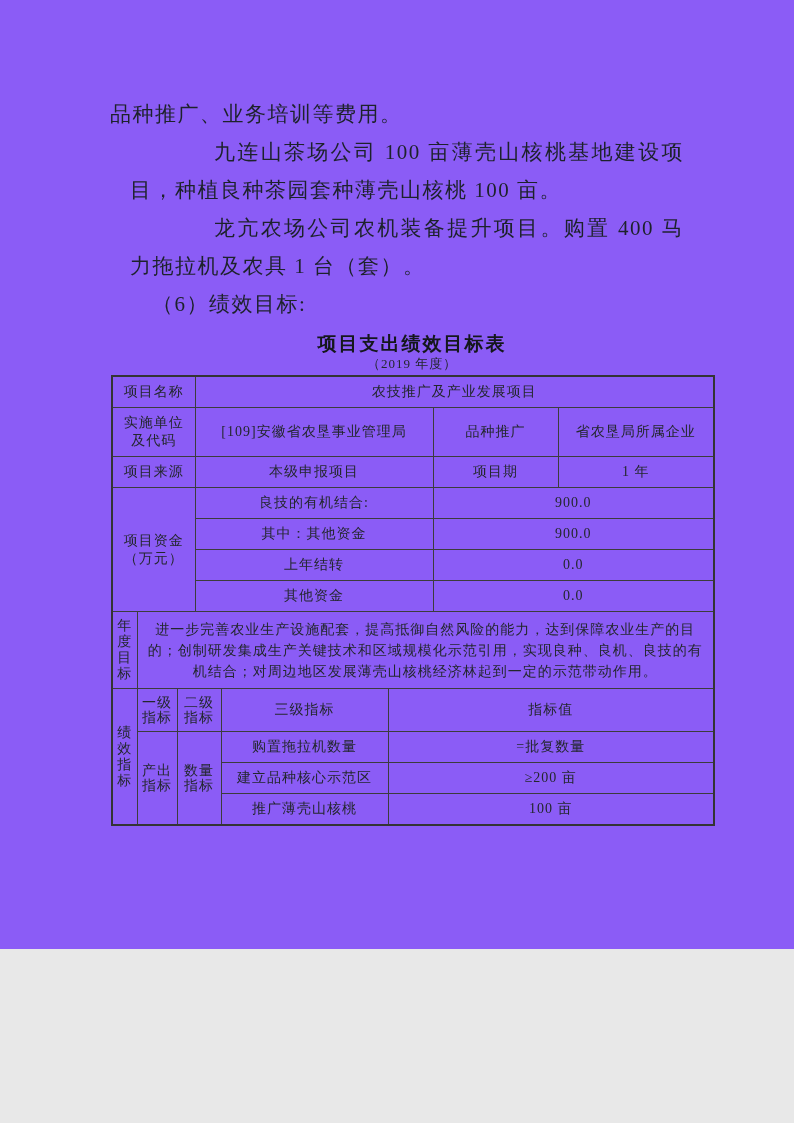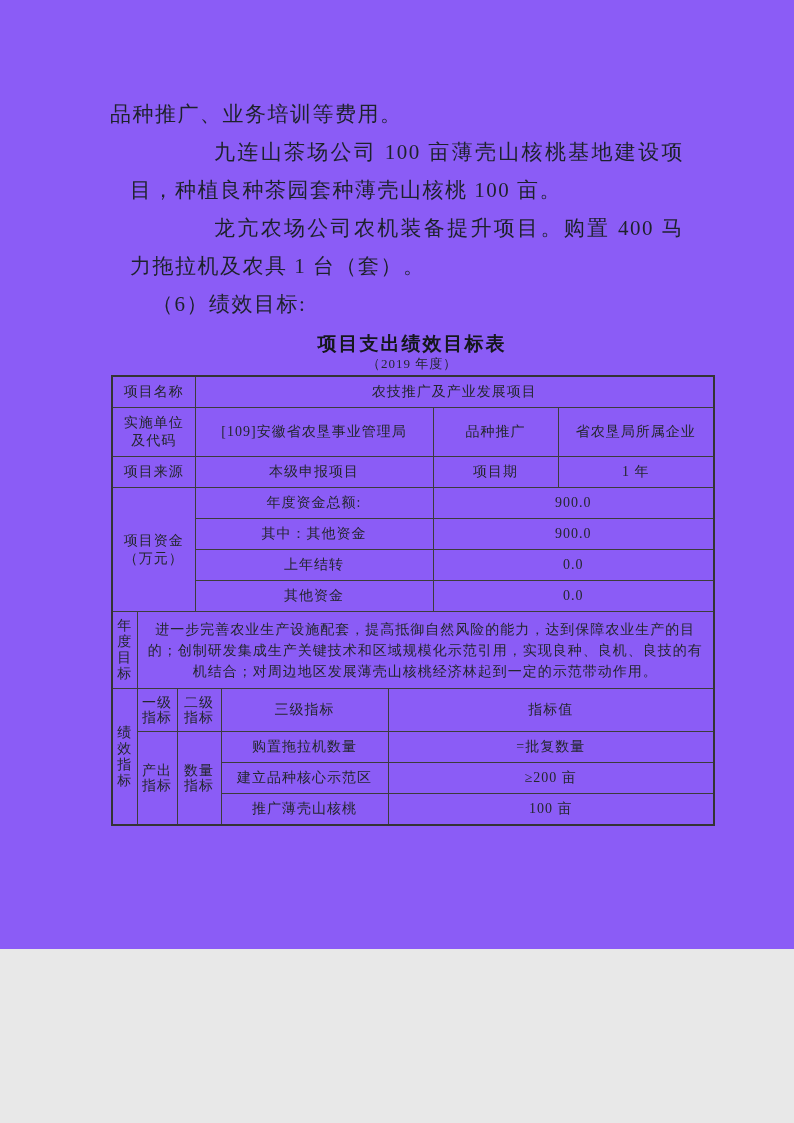--- a/index.html
+++ b/index.html
@@ -90,21 +90,21 @@
         <tr style="height:23px">
           <td colspan="3">项目来源</td>
           <td colspan="3">本级申报项目</td>
           <td>项目期</td>
           <td>1 年</td>
         </tr>
 
         <tr style="height:22px">
           <td colspan="3" rowspan="4">项目资金
 （万元）</td>
-          <td colspan="3" class="money-l">年度资金总额:</td>
+          <td colspan="3" class="money-l">良技的有机结合:</td>
           <td colspan="2">900.0</td>
         </tr>
         <tr style="height:23px">
           <td colspan="3" class="money-l">其中：其他资金</td>
           <td colspan="2">900.0</td>
         </tr>
         <tr style="height:22px">
           <td colspan="3" class="money-ind">上年结转</td>
           <td colspan="2">0.0</td>
         </tr>

